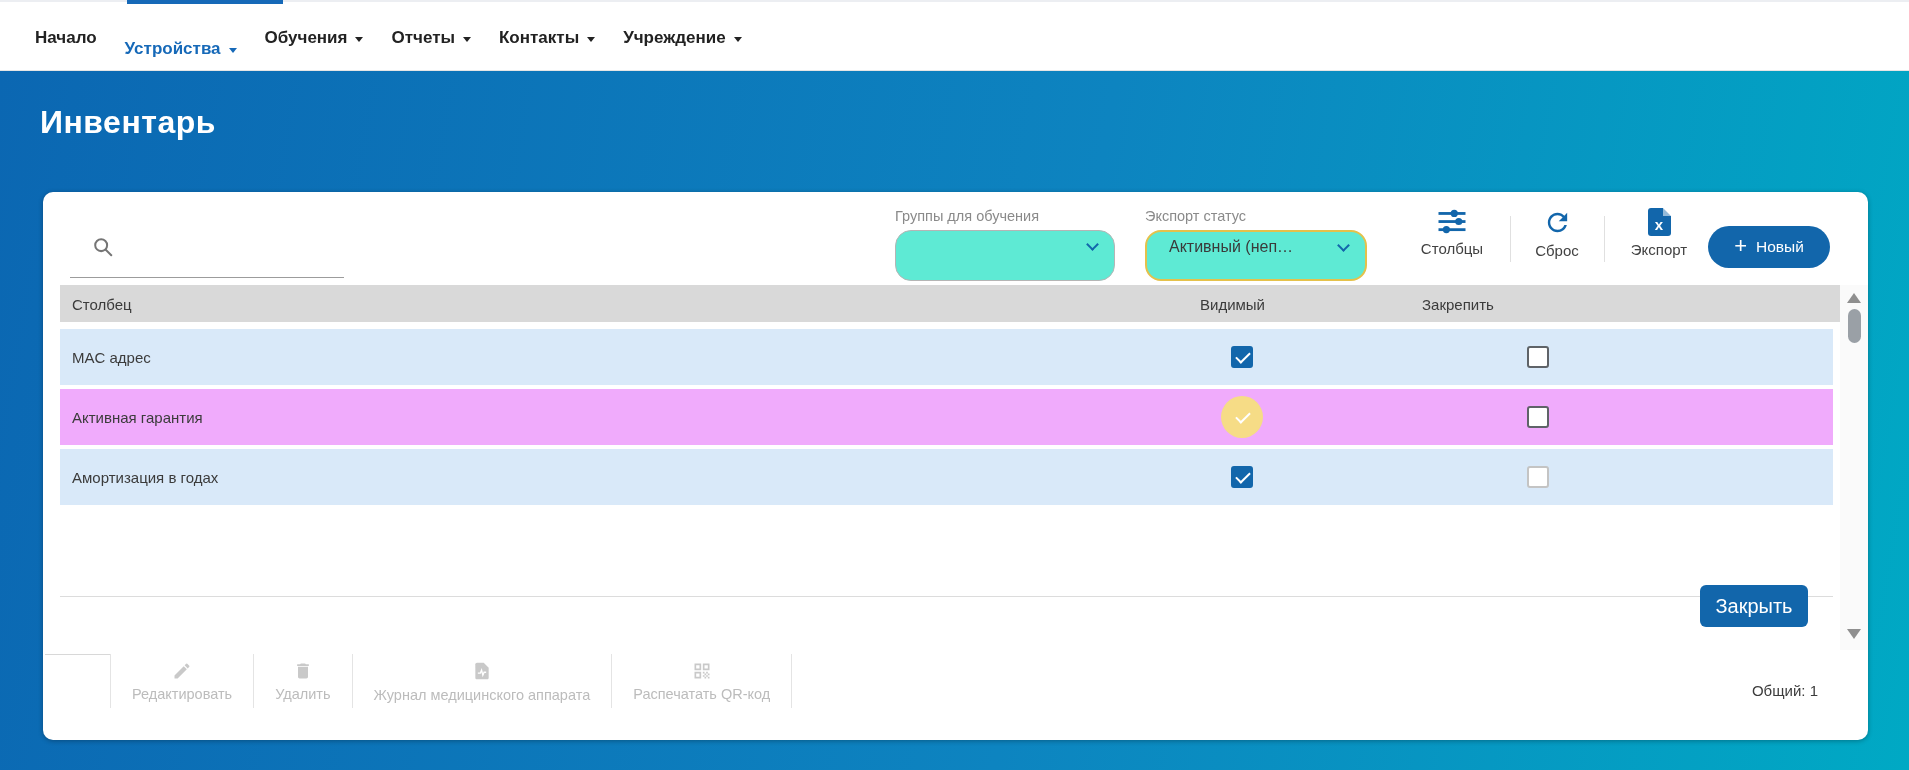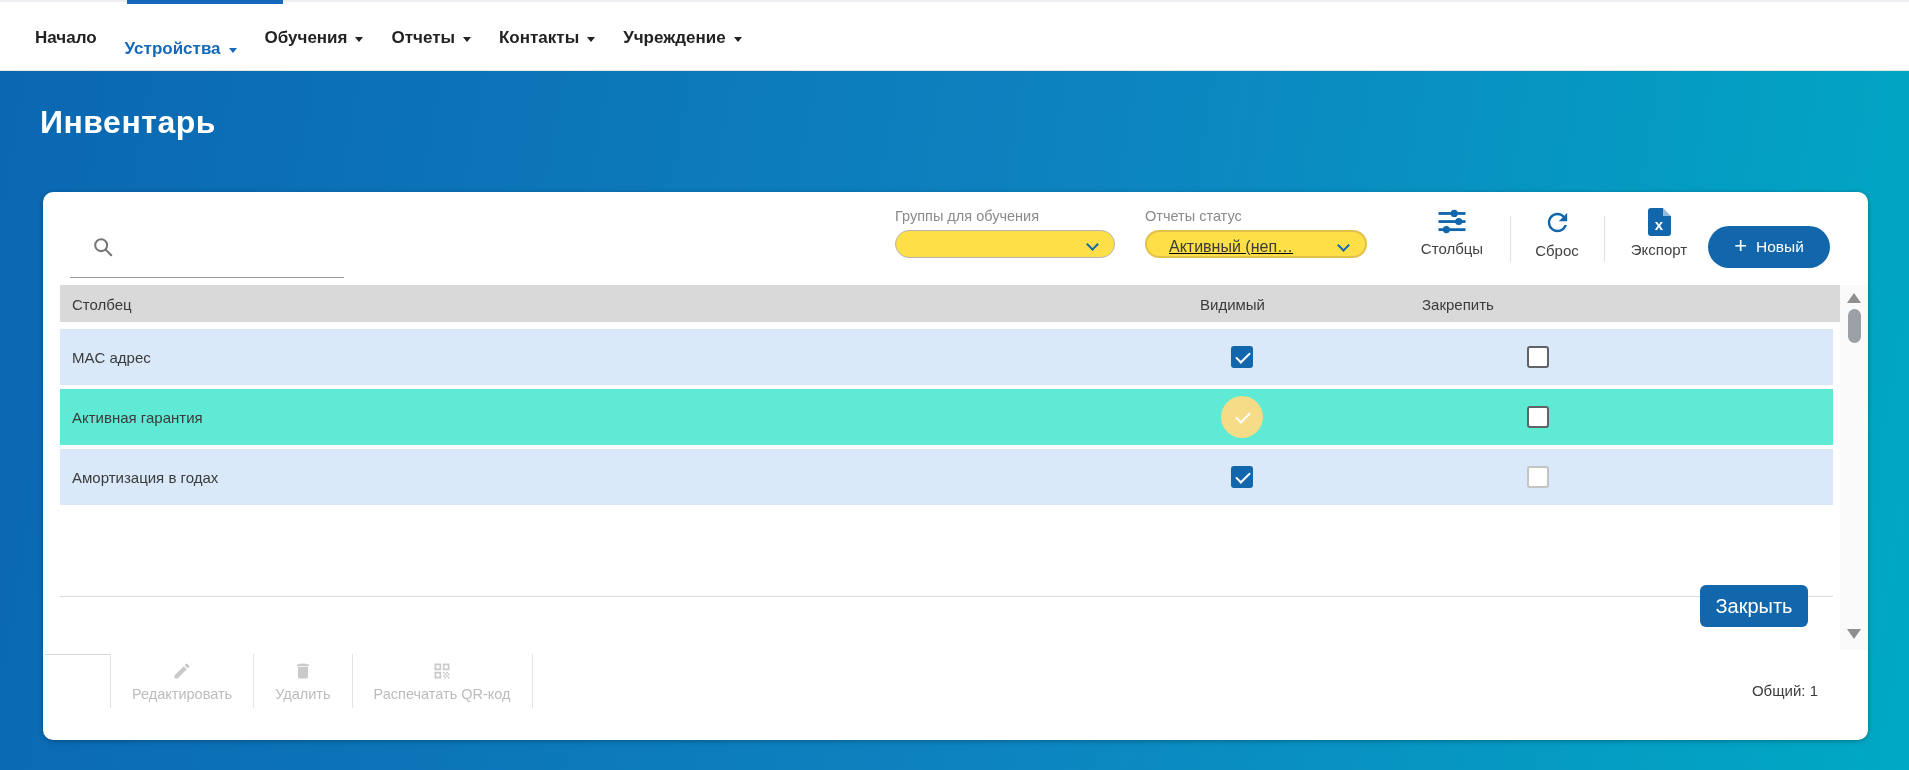--- a/index.html
+++ b/index.html
@@ -38,22 +38,22 @@
         box-shadow:0 1px 5px rgba(0,0,0,.3);}
 
   
   .search-wrap{position:absolute;left:27px;top:38px;width:274px;height:48px;border-bottom:1px solid #9c9c9c;}
   .search-icon{position:absolute;left:22px;top:6px;}
   .search-input{position:absolute;left:56px;top:10px;right:6px;height:30px;border:none;outline:none;
                 background:transparent;font-size:16px;color:#333;font-family:inherit;}
 
   
   .filter-label{position:absolute;top:16px;font-size:14.5px;color:#8a8a8a;}
-  .select{position:absolute;top:38px;height:28px;background:#fde047;border:1px solid #b5b5b5;border-radius:16px;
-          cursor:pointer;text-decoration:underline;}
+  .select{position:absolute;top:38px;height:51px;background:#5eead4;border:1px solid #b5b5b5;border-radius:16px;
+          cursor:pointer;}
   .select .select-value{display:block;padding:0 40px 0 22px;line-height:31px;font-size:16px;color:#3a3a3a;
           white-space:nowrap;overflow:hidden;}
   .select.warn{border:2px solid var(--warning-border);}
   .select.warn .select-value{line-height:29px;}
   .sel-chevron{position:absolute;right:17px;top:9px;width:9px;height:9px;
                border-right:2.5px solid var(--accent);border-bottom:2.5px solid var(--accent);transform:rotate(45deg);}
   .f1-label{left:852px;} .f1-sel{left:852px;width:220px;}
   .f2-label{left:1102px;} .f2-sel{left:1102px;width:222px;}
 
   
@@ -72,21 +72,21 @@
            color:#fff;display:flex;align-items:center;justify-content:center;gap:9px;font-size:15.5px;cursor:pointer;}
   .btn-new .plus{font-size:22px;font-weight:400;line-height:1;margin-top:-2px;}
 
   
   .thead{position:absolute;left:17px;top:93px;width:1801px;height:37px;background:var(--header-gray);}
   .thead span{position:absolute;top:50%;transform:translateY(-50%);font-size:15px;color:#3b3b3b;}
   .th-col{left:12px;} .th-vis{left:1140px;} .th-pin{left:1362px;}
 
   .rows-viewport{position:absolute;left:17px;top:137px;width:1773px;height:268px;overflow:hidden;
                  border-bottom:1px solid #dcdcdc;}
-  .crow{position:relative;height:56px;margin-bottom:4px;background:#5eead4;}
+  .crow{position:relative;height:56px;margin-bottom:4px;background:#f0abfc;}
   .crow:nth-child(odd){background:var(--row-blue);}
   .crow-name{position:absolute;left:12px;top:50%;transform:translateY(-50%);font-size:15px;color:#3b3b3b;}
   .cb{position:absolute;top:50%;transform:translateY(-50%);width:22px;height:22px;background:#fff;
       border:2px solid #5f6368;border-radius:3px;cursor:pointer;z-index:0;}
   .cb-visible{left:1171px;} .cb-pinned{left:1467px;}
   .cb.checked{background:var(--accent);border-color:var(--accent);}
   .cb.checked::after{content:"";position:absolute;left:3px;top:4px;width:12px;height:6px;
       border-left:2.6px solid #fff;border-bottom:2.6px solid #fff;transform:rotate(-45deg);}
   .cb.hl{background:var(--highlight-check-green);border-color:var(--highlight-check-green);}
   .cb.hl::before{content:"";position:absolute;inset:-12px;border-radius:50%;background:var(--highlight-yellow);z-index:-1;}
@@ -157,21 +157,21 @@
       </svg>
       <input class="search-input" placeholder="" value="" style="">
     </div>
 
     <div class="filter-label f1-label">Группы для обучения</div>
     <div class="select f1-sel">
       <span class="select-value"></span>
       <span class="sel-chevron"></span>
     </div>
 
-    <div class="filter-label f2-label">Отчеты статус</div>
+    <div class="filter-label f2-label">Экспорт статус</div>
     <div class="select warn f2-sel">
       <span class="select-value">Активный (неп…</span>
       <span class="sel-chevron"></span>
     </div>
 
     <div class="tool-btn tb-columns">
       <svg width="30" height="27" viewBox="0 0 26 24" fill="var(--accent)">
         <rect x="1" y="3.6" width="24" height="2.5"></rect>
           <circle cx="15" cy="4.8" r="3.2"></circle>
         <rect x="1" y="10.8" width="24" height="2.5"></rect>
@@ -239,20 +239,27 @@
         </svg>
         <span>Редактировать</span>
       </div>
       <div class="f-btn">
         <svg width="20" height="20" viewBox="0 0 24 24" fill="#c9c9c9">
           <path d="M6 19c0 1.1.9 2 2 2h8c1.1 0 2-.9 2-2V7H6v12zM19 4h-3.5l-1-1h-5l-1 1H5v2h14V4z"></path>
         </svg>
         <span>Удалить</span>
       </div>
       <div class="f-btn">
+        <svg width="20" height="22" viewBox="0 0 24 24">
+          <path d="M14 2H6c-1.1 0-2 .9-2 2v16c0 1.1.9 2 2 2h12c1.1 0 2-.9 2-2V8l-6-6z" fill="#c9c9c9"></path>
+          <polyline points="7,14.5 10,14.5 11.5,11 13,17 14.5,13.5 17,13.5" fill="none" stroke="#fff" stroke-width="1.6"></polyline>
+        </svg>
+        <span>Журнал медицинского аппарата</span>
+      </div>
+      <div class="f-btn">
         <svg width="20" height="20" viewBox="0 0 24 24" fill="#c9c9c9">
           <path d="M3 3h8v8H3V3zm2 2v4h4V5H5zM13 3h8v8h-8V3zm2 2v4h4V5h-4zM3 13h8v8H3v-8zm2 2v4h4v-4H5zM13 13h2v2h-2zM17 13h2v2h-2zM15 15h2v2h-2zM13 17h2v2h-2zM17 17h2v2h-2zM19 15h2v2h-2zM15 19h2v2h-2zM19 19h2v2h-2z"></path>
         </svg>
         <span>Распечатать QR-код</span>
       </div>
     </div>
 
     <div class="total">Общий: 1</div>
   </div>
 </div>

